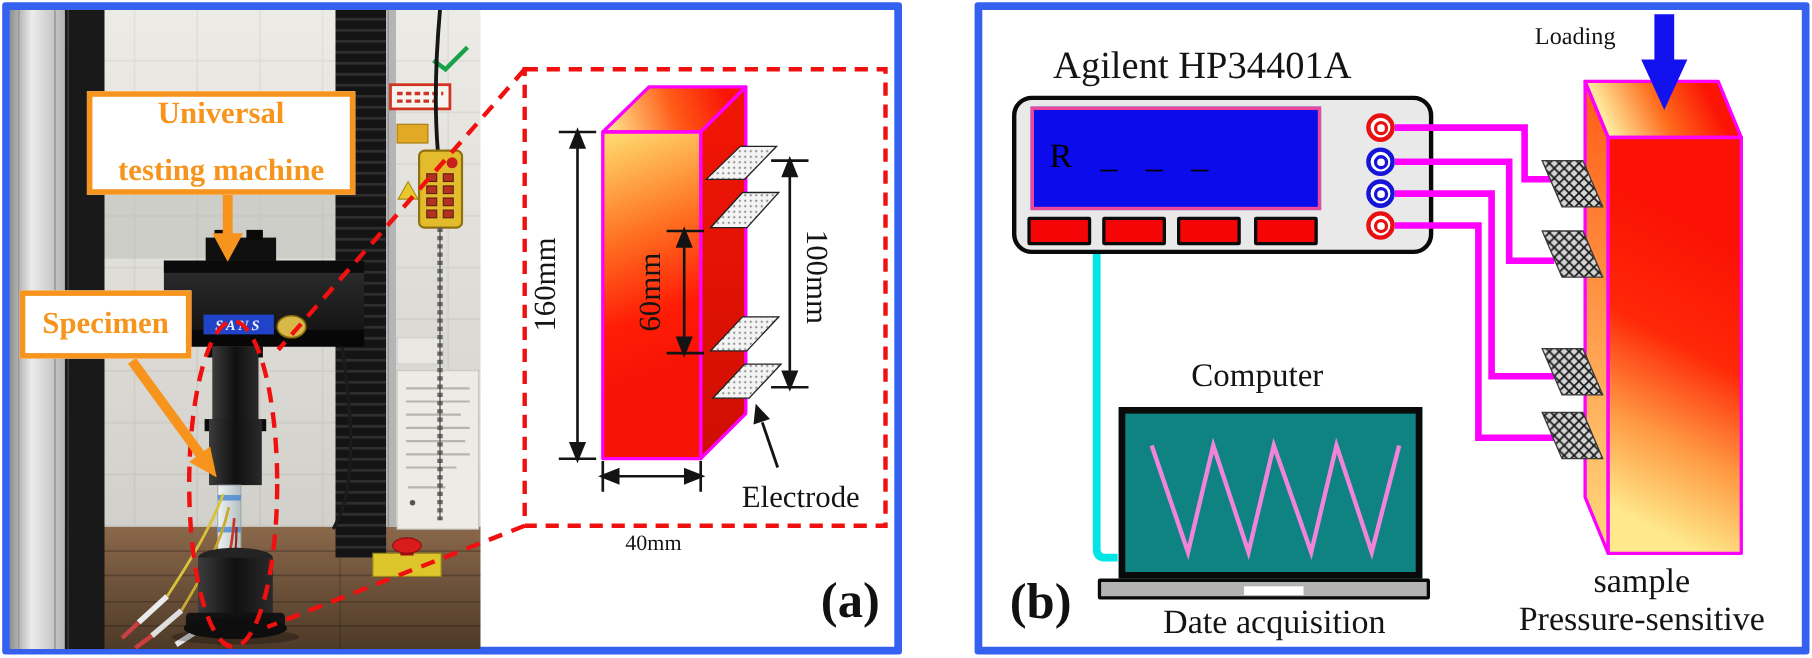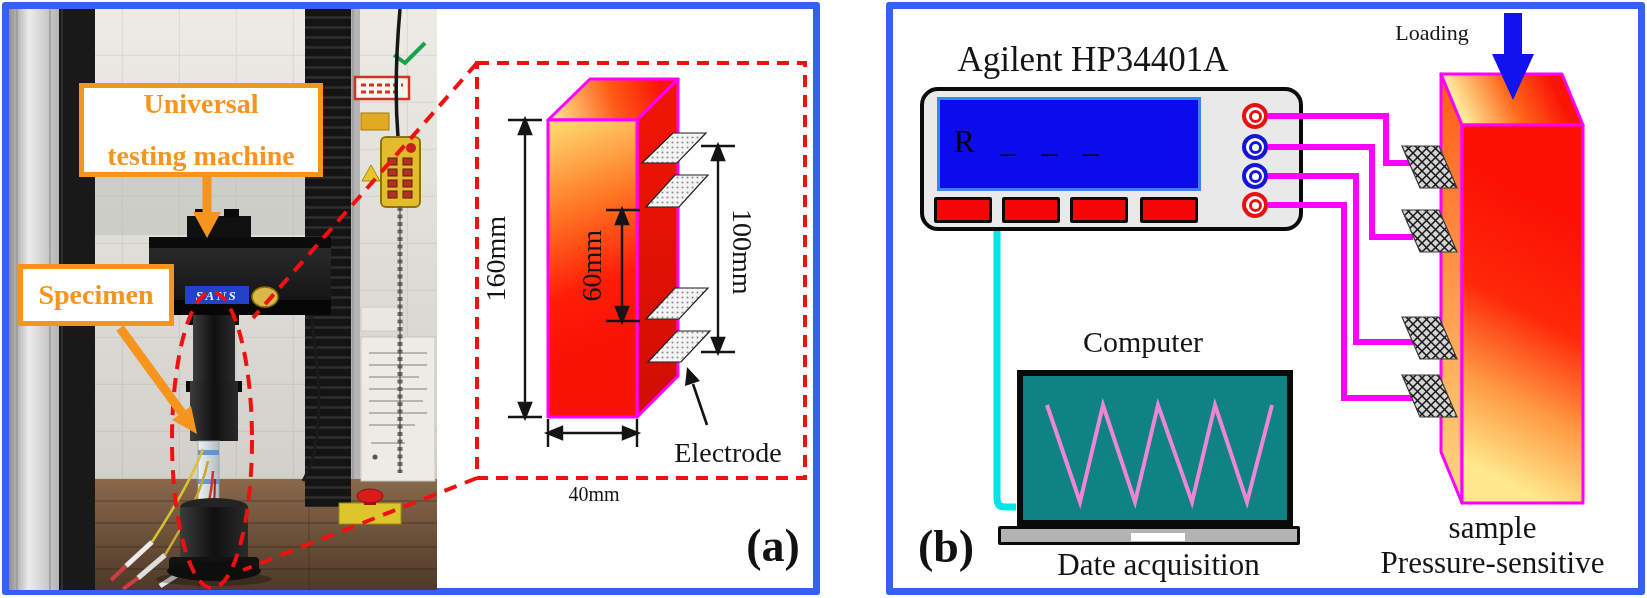--- a/index.html
+++ b/index.html
@@ -14,21 +14,21 @@
   .label-box{position:absolute;background:#fff;border:5px solid #f7941d;box-sizing:border-box;
              display:flex;flex-direction:column;align-items:center;justify-content:center;
              color:#f7941d;font-weight:bold;font-size:28px;line-height:36px;gap:16px;}
   .rot-ccw{transform:rotate(-90deg);}
   .rot-cw{transform:rotate(90deg);}
   .panel-label{font-weight:bold;font-size:46px;color:#111;}
   
   .meter-body{position:absolute;left:920px;top:87px;width:383px;height:144px;background:#e9e9e9;
               border:4px solid #0a0a0a;border-radius:18px;box-sizing:border-box;}
   .meter-display{position:absolute;left:937px;top:97px;width:264px;height:94px;background:#0b0bec;
-                 border:3px solid #3b82f6;box-sizing:border-box;overflow:hidden;}
+                 border:3px solid #ec4899;box-sizing:border-box;overflow:hidden;}
   .display-text{margin:24px 0 0 14px;font-size:31px;color:#000;letter-spacing:2px;word-spacing:14px;}
   .meter-btn{position:absolute;top:197px;width:58px;height:26px;background:#f50505;
              border:3px solid #0a0a0a;border-radius:2px;box-sizing:border-box;}
   .terminal{position:absolute;left:1242px;width:18px;height:18px;border-radius:50%;background:#fff;
             border:4px solid #e81010;display:flex;align-items:center;justify-content:center;}
   .terminal .dot{width:7px;height:7px;border-radius:50%;background:#fff;border:3px solid #e81010;}
   .terminal.t-blue{border-color:#1515d8;}
   .terminal.t-blue .dot{border-color:#1515d8;}
   
   .lap-screen{position:absolute;left:1017px;top:370px;width:276px;height:156px;background:#0e8381;

